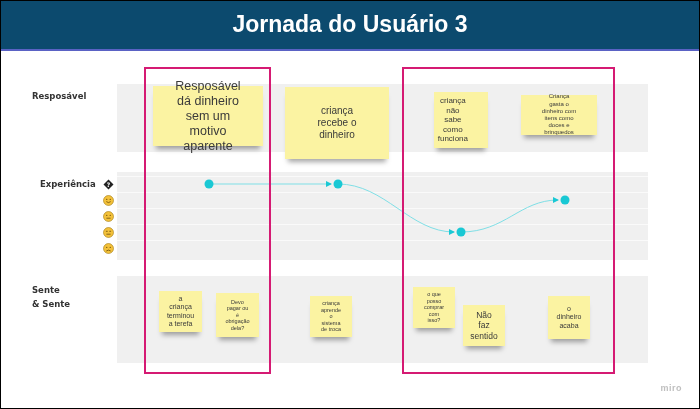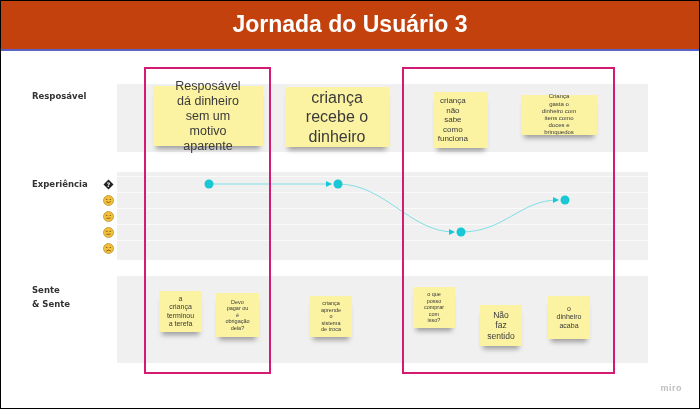--- a/index.html
+++ b/index.html
@@ -6,21 +6,21 @@
   body {
     width: 700px; height: 409px; position: relative; overflow: hidden;
     background: #ffffff; font-family: "DejaVu Sans", sans-serif;
   }
   .frame {
     position: absolute; left: 0; top: 0; width: 698px; height: 407px;
     border: 1px solid #000; box-sizing: content-box;
   }
   .header {
     position: absolute; left: 1px; top: 1px; width: 698px; height: 48px;
-    background: #c2410c; color: #fff; text-align: center;
+    background: #0c4a6e; color: #fff; text-align: center;
     font-family: "Liberation Sans", sans-serif; font-weight: bold;
     font-size: 23px; line-height: 46px;
     border-bottom: 2px solid #5a62c4;
   }
   .row-label {
     position: absolute; left: 32px; font-size: 8.5px; font-weight: bold;
     color: #333; line-height: 14px;
   }
   .lane { position: absolute; background: #f0f0f0; }
   .exp-line { position: absolute; left: 117px; width: 531px; height: 1px; background: #fafafa; }
@@ -41,21 +41,21 @@
   svg.journey { position: absolute; left: 0; top: 0; }
 </style>
 </head>
 <body>
 
 <div class="frame"></div>
 
 <div class="header">Jornada do Usuário 3</div>
 
 <div class="row-label" style="top:89px;">Resposável</div>
-<div class="row-label" style="top:177px;">Experiência</div>
+<div class="row-label" style="top:177px;margin-left:8px;">Experiência</div>
 <div class="row-label" style="top:283px;">
   <div>Sente</div>
   <div>&amp; Sente</div>
 </div>
 
 <div class="lane" style="left:117px; top:84px; width:531px; height:68px;"></div>
 <div class="lane" style="left:117px; top:172px; width:531px; height:88px;"></div>
 <div class="exp-line" style="top:176px;"></div>
 <div class="exp-line" style="top:192px;"></div>
 <div class="exp-line" style="top:208px;"></div>
@@ -90,21 +90,21 @@
     <circle cx="5.5" cy="5.5" r="5" fill="#f3c13a" stroke="#a27a10" stroke-width="0.6"></circle>
     <circle cx="3.8" cy="4.3" r="0.6" fill="#5a3d00"></circle>
       <circle cx="7.2" cy="4.3" r="0.6" fill="#5a3d00"></circle>
     <path d="M3.3 8.0 Q5.5 6.2 7.7 8.0" stroke="#5a3d00" stroke-width="0.7" fill="none"></path>
   </svg>
 </div>
 
 <div class="sticky" style="left:153px; top:86px; width:110px; height:60px; font-size:12.5px;">
   <span>Resposável dá dinheiro sem um motivo aparente</span>
 </div>
-<div class="sticky" style="left:285px; top:87px; width:104px; height:60px; font-size:16px;">
+<div class="sticky" style="left:285px; top:87px; width:104px; height:72px; font-size:10px;">
   <span>criança recebe o dinheiro</span>
 </div>
 <div class="sticky" style="left:434px; top:92px; width:54px; height:56px; font-size:8px;justify-content:flex-end;">
   <span>criança não sabe como funciona</span>
 </div>
 <div class="sticky" style="left:521px; top:95px; width:76px; height:40px; font-size:6px;">
   <span>Criança gasta o dinheiro com itens como doces e brinquedos</span>
 </div>
 
 <svg class="journey" width="700" height="409">
@@ -127,21 +127,21 @@
 </div>
 <div class="sticky" style="left:216px; top:293px; width:43px; height:44px; font-size:5.5px;">
   <span>Devo pagar ou é obrigação dela?</span>
 </div>
 <div class="sticky" style="left:310px; top:296px; width:42px; height:41px; font-size:5.5px;">
   <span>criança aprende o sistema de troca</span>
 </div>
 <div class="sticky" style="left:413px; top:287px; width:42px; height:41px; font-size:5.5px;">
   <span>o que posso comprar com isso?</span>
 </div>
-<div class="sticky" style="left:463px; top:305px; width:42px; height:41px; font-size:8.5px;margin-left:17px;">
+<div class="sticky" style="left:463px; top:305px; width:42px; height:41px; font-size:8.5px;">
   <span>Não faz sentido</span>
 </div>
 <div class="sticky" style="left:548px; top:296px; width:42px; height:43px; font-size:7px;">
   <span>o dinheiro acaba</span>
 </div>
 
 <div class="pink-box" style="left:144px; top:67px; width:127px; height:307px;"></div>
 <div class="pink-box" style="left:402px; top:67px; width:213px; height:307px;"></div>
 
 <div class="miro">miro</div>

